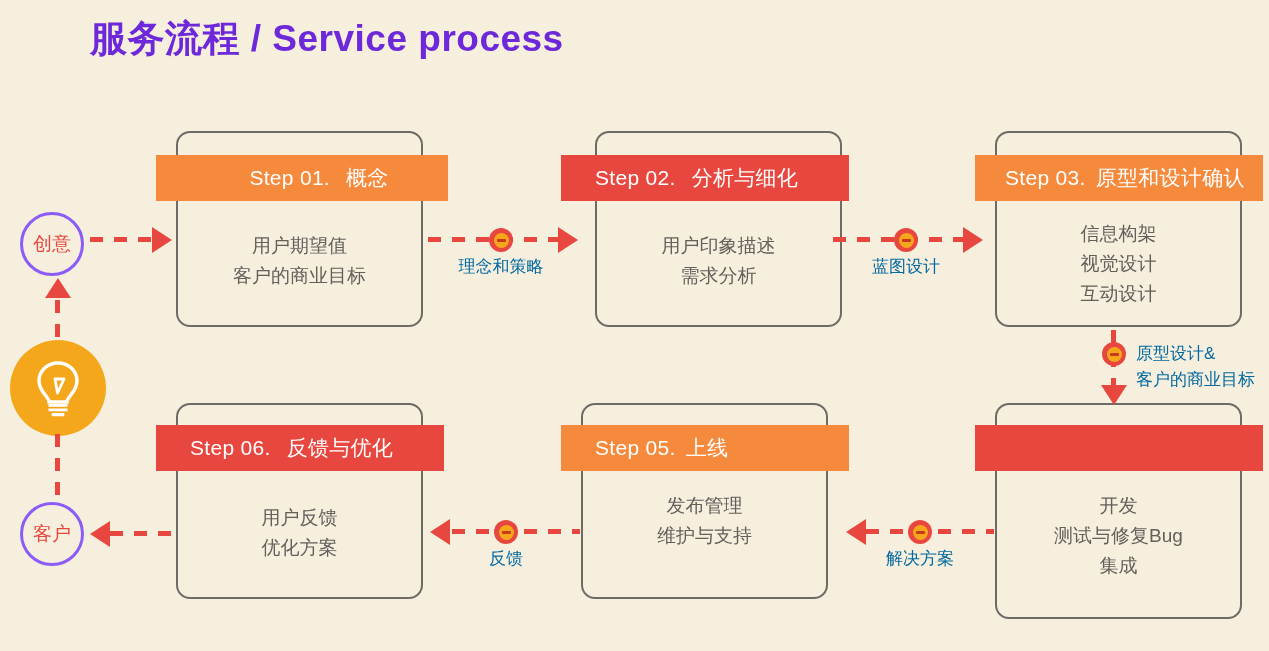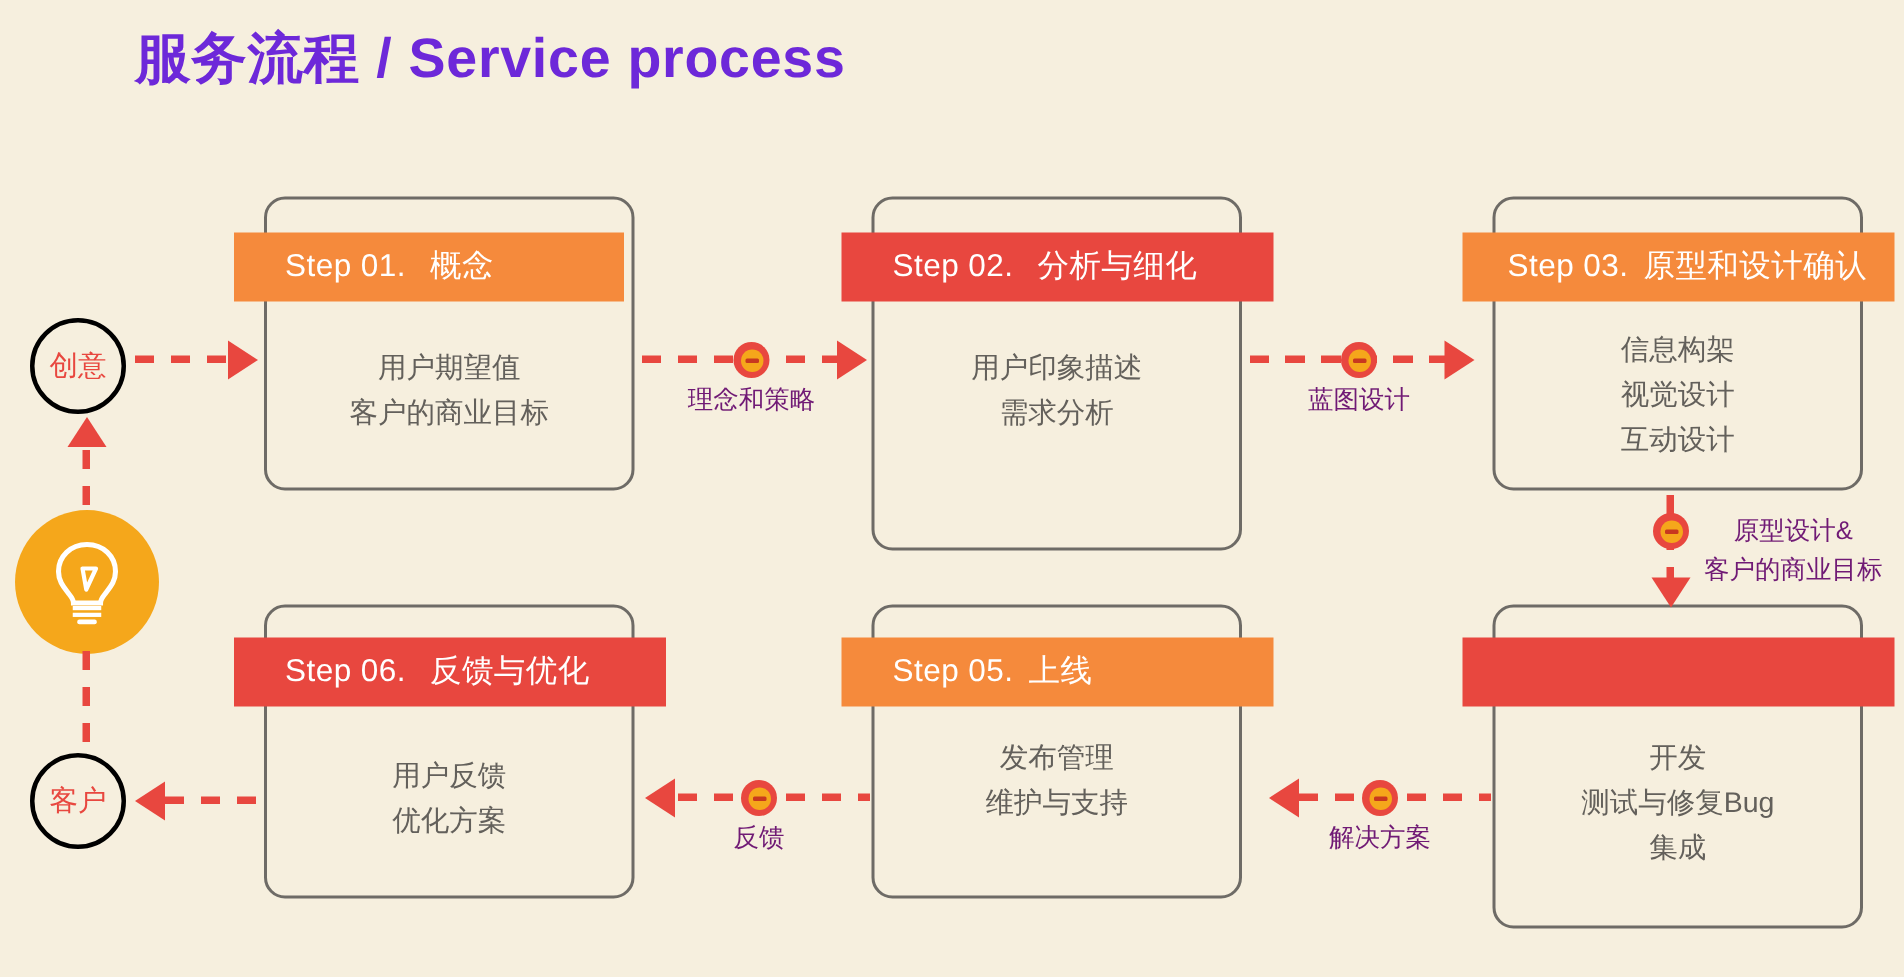--- a/index.html
+++ b/index.html
@@ -50,21 +50,21 @@
   }
   .hdr .num{font-weight:400;}
   .hdr .nm{margin-left:16px;}
   .hdr.orange{background:#F58A3C;}
   .hdr.red{background:#E8473F;}
 
   
   .ring{
     position:absolute;
     width:64px;height:64px;
-    border:3px solid #000000;
+    border:3px solid #8b5cf6;
     border-radius:50%;
     background:#F6EFDE;
     color:#E8473F;
     font-size:19px;
     display:flex;align-items:center;justify-content:center;
     box-sizing:border-box;
   }
   .bulb{
     position:absolute;
     width:96px;height:96px;
@@ -114,21 +114,21 @@
   .node i{
     width:15px;height:15px;border-radius:50%;
     background:#F5A71B;display:block;position:relative;
   }
   .node i:after{
     content:"";position:absolute;left:3px;top:6px;
     width:9px;height:3px;background:#C8381F;border-radius:1px;
   }
   .clabel{
     position:absolute;
-    color:#701a75;font-size:17px;
+    color:#0369a1;font-size:17px;
     white-space:nowrap;text-align:center;
     line-height:26px;
   }
 </style>
 </head>
 <body>
 
 <div id="stage">
 
   <div class="title">服务流程 / Service process</div>
@@ -155,25 +155,25 @@
   <div class="arrowU" style="left:45px;top:278px;"></div>
 
   <div class="dashV" style="left:55px;top:434px;height:70px;"></div>
 
   <div class="card" style="left:176px;top:131px;width:247px;height:196px;">
     <div class="body" style="top:98px;">
       <div>用户期望值</div>
       <div>客户的商业目标</div>
     </div>
   </div>
-  <div class="hdr orange" style="left:156px;top:155px;width:260px;">
+  <div class="hdr orange" style="left:156px;top:155px;width:292px;text-align:center;">
     <span class="num">Step 01.</span><span class="nm">概念</span>
   </div>
 
-  <div class="card" style="left:581px;top:131px;width:247px;height:236px;">
+  <div class="card" style="left:595px;top:131px;width:247px;height:196px;">
     <div class="body" style="top:98px;">
       <div>用户印象描述</div>
       <div>需求分析</div>
     </div>
   </div>
   <div class="hdr red" style="left:561px;top:155px;width:288px;">
     <span class="num">Step 02.</span><span class="nm">分析与细化</span>
   </div>
 
   <div class="card" style="left:995px;top:131px;width:247px;height:196px;">
@@ -233,21 +233,21 @@
       <i></i>
     </div>
   <div class="arrowR" style="left:963px;top:227px;"></div>
   <div class="clabel" style="left:844px;top:254px;width:124px;">蓝图设计</div>
 
   <div class="dashV" style="left:1111px;top:330px;height:68px;"></div>
   <div class="node" style="left:1102px;top:342px;">
       <i></i>
     </div>
   <div class="arrowD" style="left:1101px;top:385px;"></div>
-  <div class="clabel" style="left:1136px;top:341px;text-align:center;">
+  <div class="clabel" style="left:1136px;top:341px;text-align:left;">
     <div>原型设计&amp;</div>
     <div>客户的商业目标</div>
   </div>
 
   <div class="dashH" style="left:866px;top:529px;width:128px;"></div>
   <div class="node" style="left:908px;top:520px;">
       <i></i>
     </div>
   <div class="arrowL" style="left:846px;top:519px;"></div>
   <div class="clabel" style="left:858px;top:546px;width:124px;">解决方案</div>

